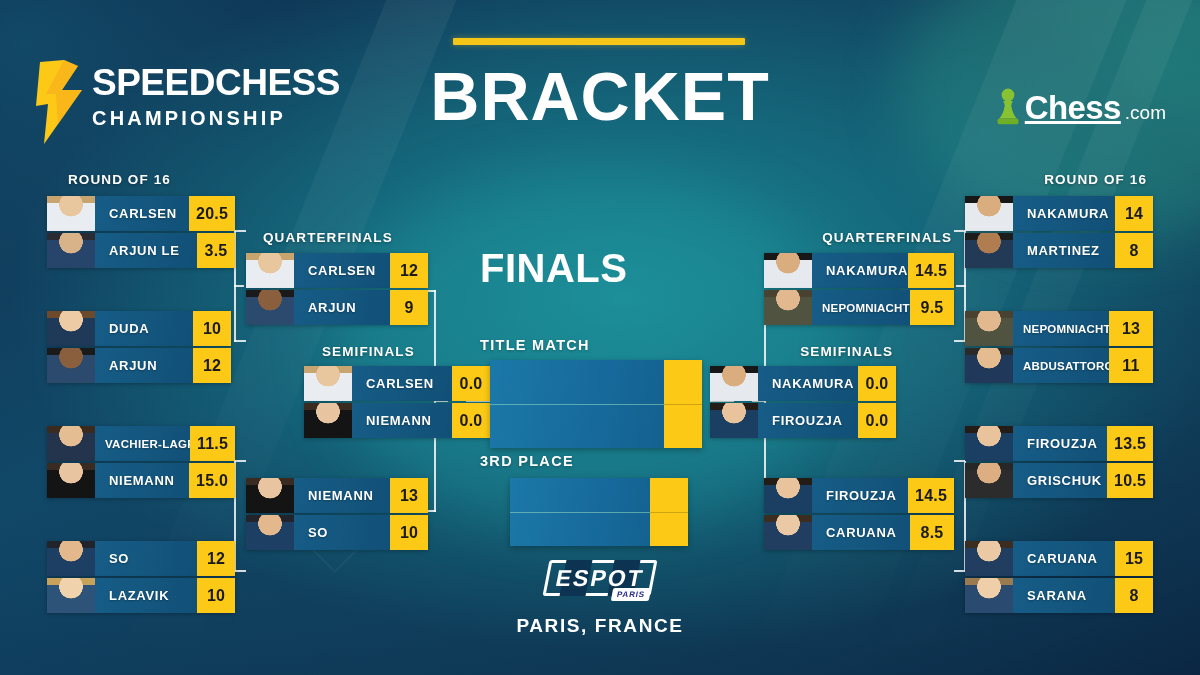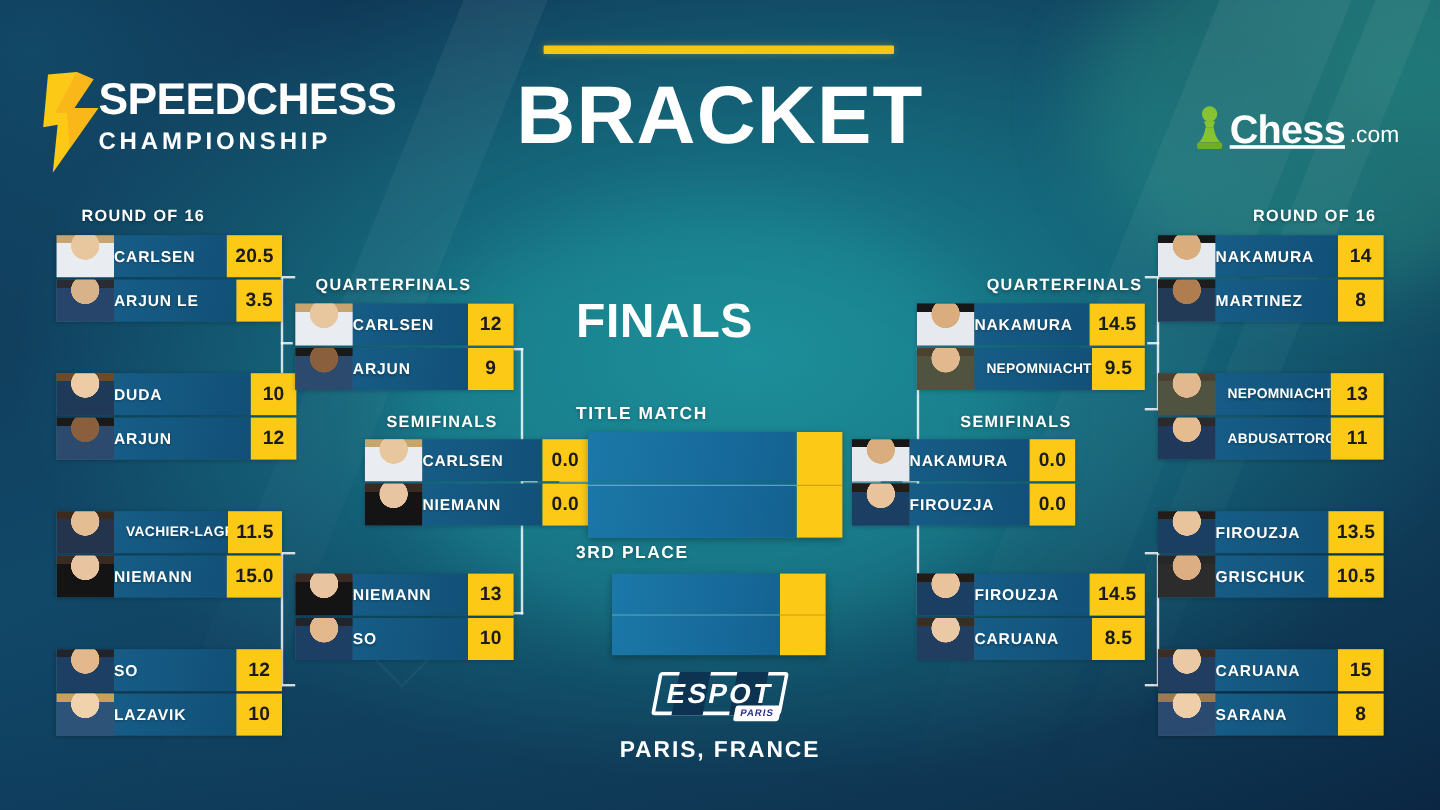--- a/index.html
+++ b/index.html
@@ -43,21 +43,21 @@
   .page-title {
     position: absolute; left: 0; top: 62px; width: 1200px;
     text-align: center;
     font-size: 68px; font-weight: 700; letter-spacing: 1px;
     color: #ffffff; line-height: 1;
   }
 
   
   .scc-logo { position: absolute; left: 34px; top: 58px; width: 270px; height: 86px; }
   .scc-bolt { position: absolute; left: 0; top: 2px; width: 52px; height: 84px; }
-  .scc-text { position: absolute; left: 48px; top: 6px; }
+  .scc-text { position: absolute; left: 58px; top: 6px; }
   .scc-speed {
     font-size: 37px; font-weight: 700; letter-spacing: -0.5px; color: #ffffff;
     line-height: 1; white-space: nowrap;
   }
   .scc-champ {
     font-size: 20px; font-weight: 700; letter-spacing: 3.2px; color: #ffffff;
     line-height: 1; margin-top: 7px; white-space: nowrap;
   }
 
   
@@ -88,20 +88,21 @@
     width: 48px; flex: 0 0 48px;
     overflow: hidden; position: relative;
     background: #2a5f82;
   }
   .row .portrait .head {
     position: absolute; left: 0; right: 0; bottom: -4px; height: 46px;
   }
   .row .name {
     flex: 1 1 auto;
     display: flex; align-items: center;
+    padding-left: 14px;
     font-size: 13px; font-weight: 700; letter-spacing: 0.7px;
     color: #ffffff;
     white-space: nowrap; overflow: hidden;
     text-shadow: 0 1px 2px rgba(0,0,0,0.3);
   }
   .row .score {
     flex: 0 0 auto;
     min-width: 38px;
     display: flex; align-items: center; justify-content: center;
     padding: 0 7px;
@@ -258,21 +259,21 @@
     </div>
     <div class="row">
       <div class="portrait">
           <div class="head" style="background:radial-gradient(circle at 50% 34%, #d8b289 0 30%, rgba(216,178,137,0) 31%), linear-gradient(#2b2b33 0 30%, #27456b 30% 100%);"></div>
         </div>
       <div class="name">ARJUN LE</div>
       <div class="score">3.5</div>
     </div>
   </div>
 
-  <div class="match" style="left:47px;top:311px;width:200px;">
+  <div class="match" style="left:47px;top:311px;width:184px;">
     <div class="row">
       <div class="portrait">
           <div class="head" style="background:radial-gradient(circle at 50% 34%, #edcba4 0 30%, rgba(237,203,164,0) 31%), linear-gradient(#6e4a2c 0 30%, #1f3a59 30% 100%);"></div>
         </div>
       <div class="name">DUDA</div>
       <div class="score">10</div>
     </div>
     <div class="row">
       <div class="portrait">
           <div class="head" style="background:radial-gradient(circle at 50% 34%, #8a5f3d 0 30%, rgba(138,95,61,0) 31%), linear-gradient(#1a1a1a 0 30%, #2c4a6e 30% 100%);"></div>

